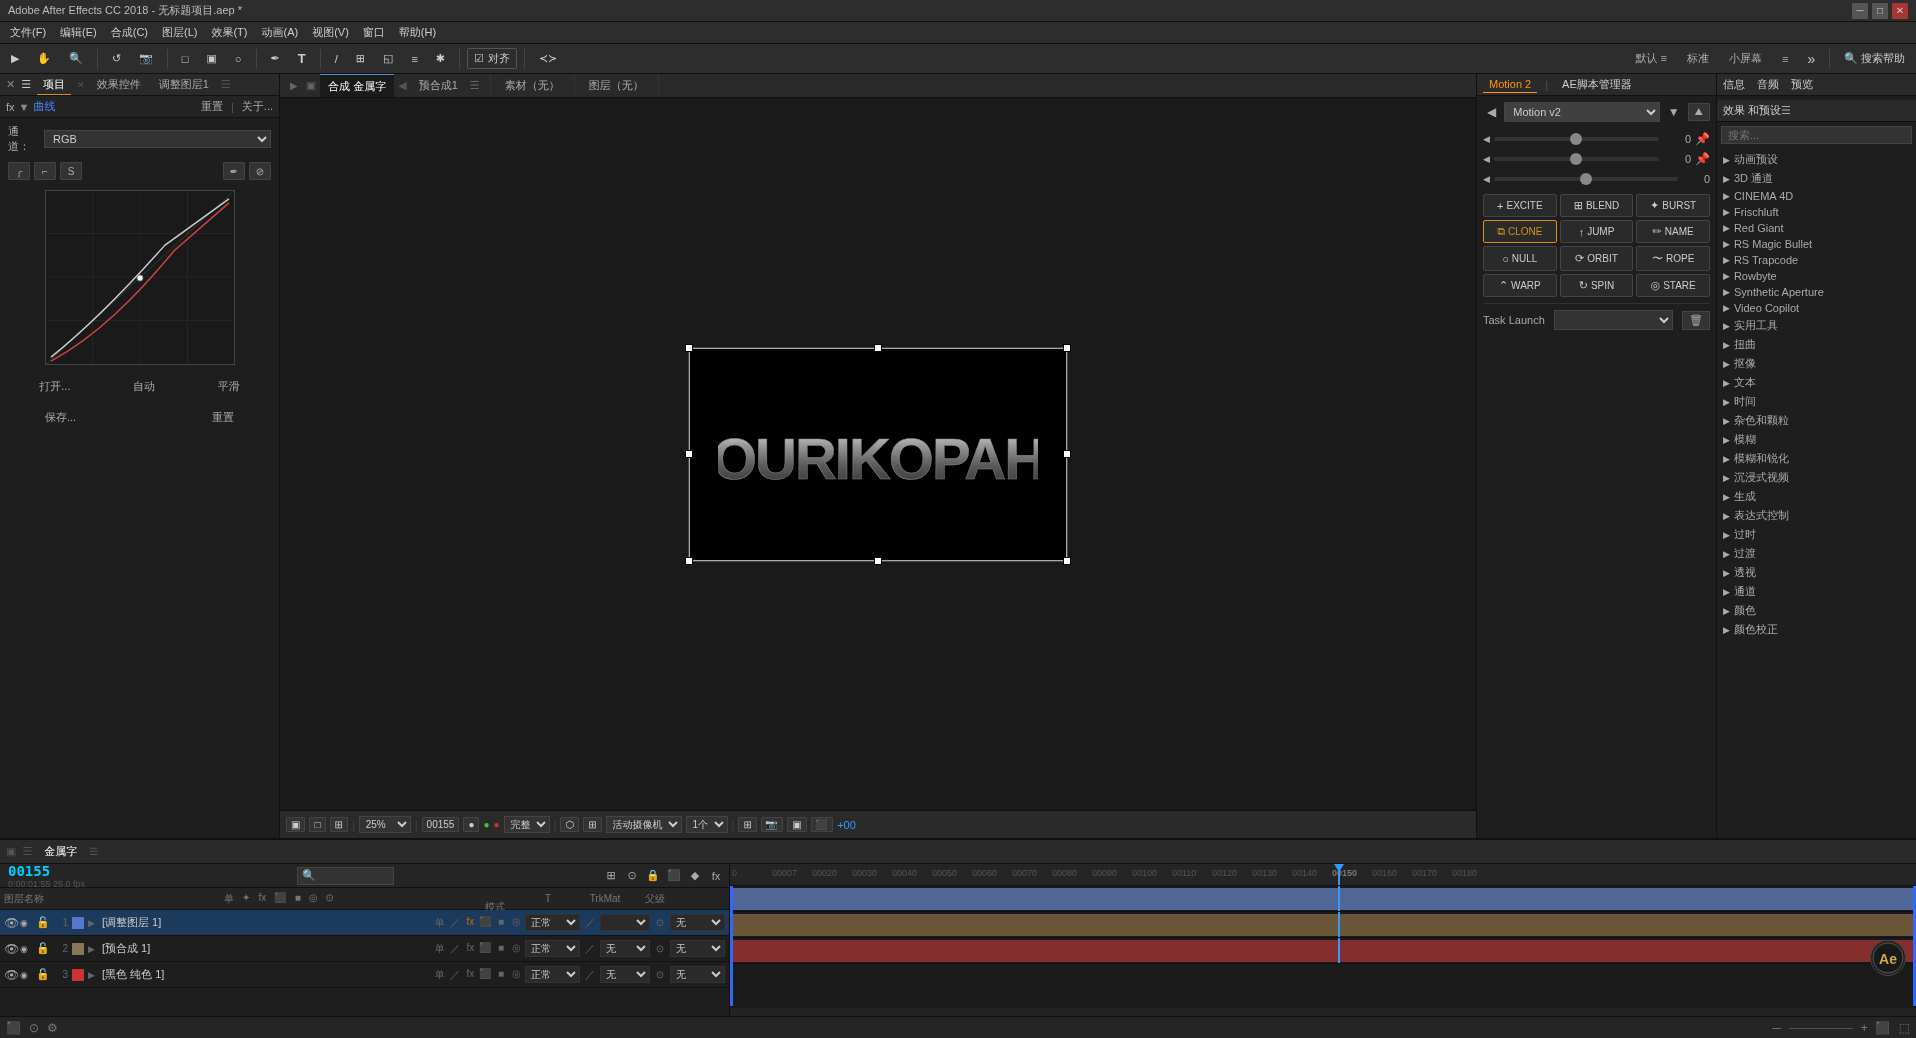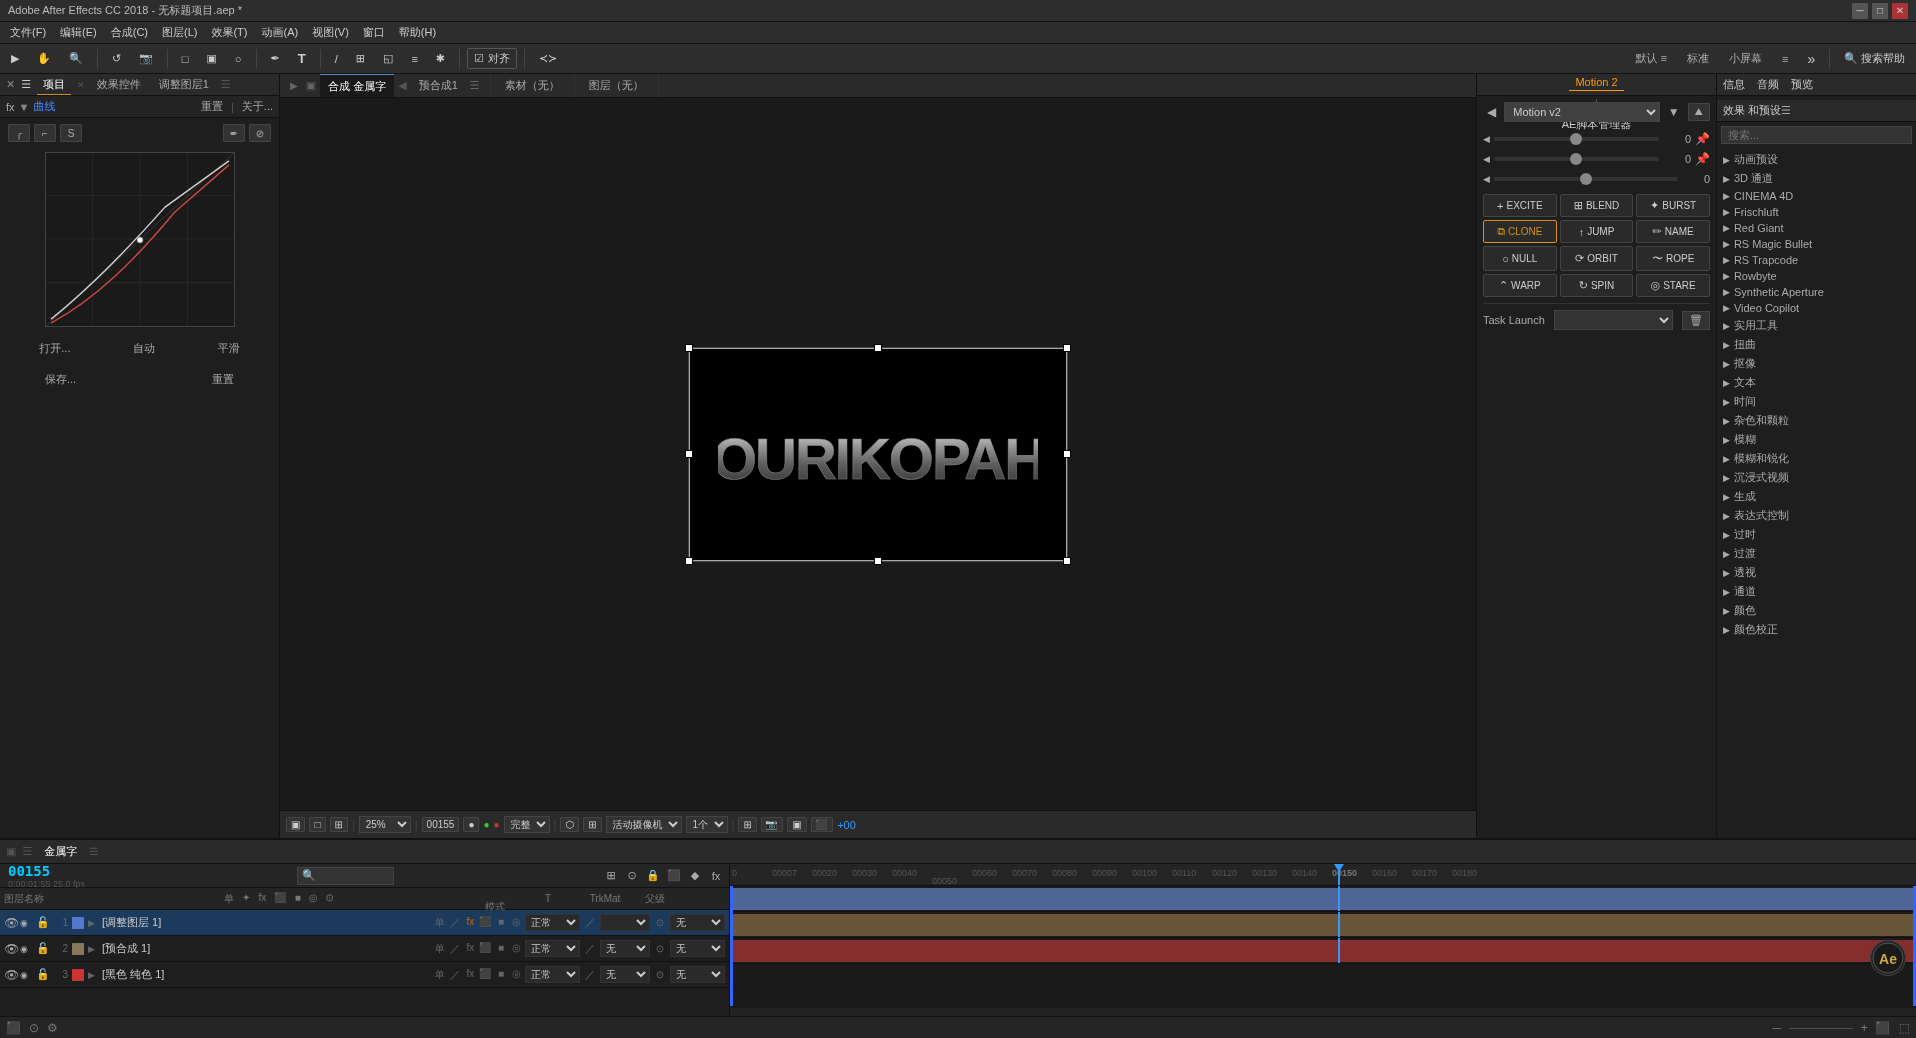--- a/index.html
+++ b/index.html
@@ -295,21 +295,20 @@
     }
     .motion-header {
       background: #2a2a2a;
       height: 22px;
       display: flex;
       align-items: center;
       padding: 0 6px;
       gap: 6px;
       border-bottom: 1px solid #111;
       font-size: 11px;
-      flex-direction: column;
     }
     .motion-tab {
       padding: 2px 6px;
       cursor: pointer;
       color: #ccc;
       font-size: 11px;
     }
     .motion-tab.active { color: #ff9900; border-bottom: 1px solid #ff9900; }
 
     .motion-controls {
@@ -785,20 +784,30 @@
     <div class="panel-sub-header">
       <span style="color:#aaa;cursor:pointer;">fx</span>
       <span style="cursor:pointer;color:#888;">▼</span>
       <span style="color:#4488ff;">曲线</span>
       <span style="flex:1"></span>
       <span style="color:#aaa;cursor:pointer;font-size:11px;">重置</span>
       <span style="color:#555;margin:0 4px;">|</span>
       <span style="color:#aaa;cursor:pointer;font-size:11px;">关于...</span>
     </div>
     <div class="curves-section">
+      <div class="channel-row">
+        <span class="channel-label">通道：</span>
+        <select class="channel-select">
+          <option>RGB</option>
+          <option>红</option>
+          <option>绿</option>
+          <option>蓝</option>
+          <option>Alpha</option>
+        </select>
+      </div>
       <div class="curves-icons">
         <div class="icon-btn">╭</div>
         <div class="icon-btn">⌐</div>
         <div class="icon-btn">S</div>
         <div style="flex:1"></div>
         <div class="icon-btn">✒</div>
         <div class="icon-btn">⊘</div>
       </div>
 
       <div class="curve-canvas">
@@ -1281,21 +1290,21 @@
     <div class="timeline-right" style="position:relative;">
 
       <div class="timeline-ruler">
         <div style="position:relative;width:100%;height:100%;overflow:hidden;">
 
           <span style="position:absolute;left:0;font-size:9px;color:#555;padding-left:2px;top:4px;">0</span>
           <span style="position:absolute;left:40px;font-size:9px;color:#555;padding-left:2px;top:4px;">00007</span>
           <span style="position:absolute;left:80px;font-size:9px;color:#555;padding-left:2px;top:4px;">00020</span>
           <span style="position:absolute;left:120px;font-size:9px;color:#555;padding-left:2px;top:4px;">00030</span>
           <span style="position:absolute;left:160px;font-size:9px;color:#555;padding-left:2px;top:4px;">00040</span>
-          <span style="position:absolute;left:200px;font-size:9px;color:#555;padding-left:2px;top:12px;">00050</span>
+          <span style="position:absolute;left:200px;font-size:9px;color:#555;padding-left:2px;top:4px;">00050</span>
           <span style="position:absolute;left:240px;font-size:9px;color:#555;padding-left:2px;top:4px;">00060</span>
           <span style="position:absolute;left:280px;font-size:9px;color:#555;padding-left:2px;top:4px;">00070</span>
           <span style="position:absolute;left:320px;font-size:9px;color:#555;padding-left:2px;top:4px;">00080</span>
           <span style="position:absolute;left:360px;font-size:9px;color:#555;padding-left:2px;top:4px;">00090</span>
           <span style="position:absolute;left:400px;font-size:9px;color:#555;padding-left:2px;top:4px;">00100</span>
           <span style="position:absolute;left:440px;font-size:9px;color:#555;padding-left:2px;top:4px;">00110</span>
           <span style="position:absolute;left:480px;font-size:9px;color:#555;padding-left:2px;top:4px;">00120</span>
           <span style="position:absolute;left:520px;font-size:9px;color:#555;padding-left:2px;top:4px;">00130</span>
           <span style="position:absolute;left:560px;font-size:9px;color:#555;padding-left:2px;top:4px;">00140</span>
           <span style="position:absolute;left:600px;font-size:9px;color:#777;padding-left:2px;top:4px;font-weight:bold;">00150</span>

